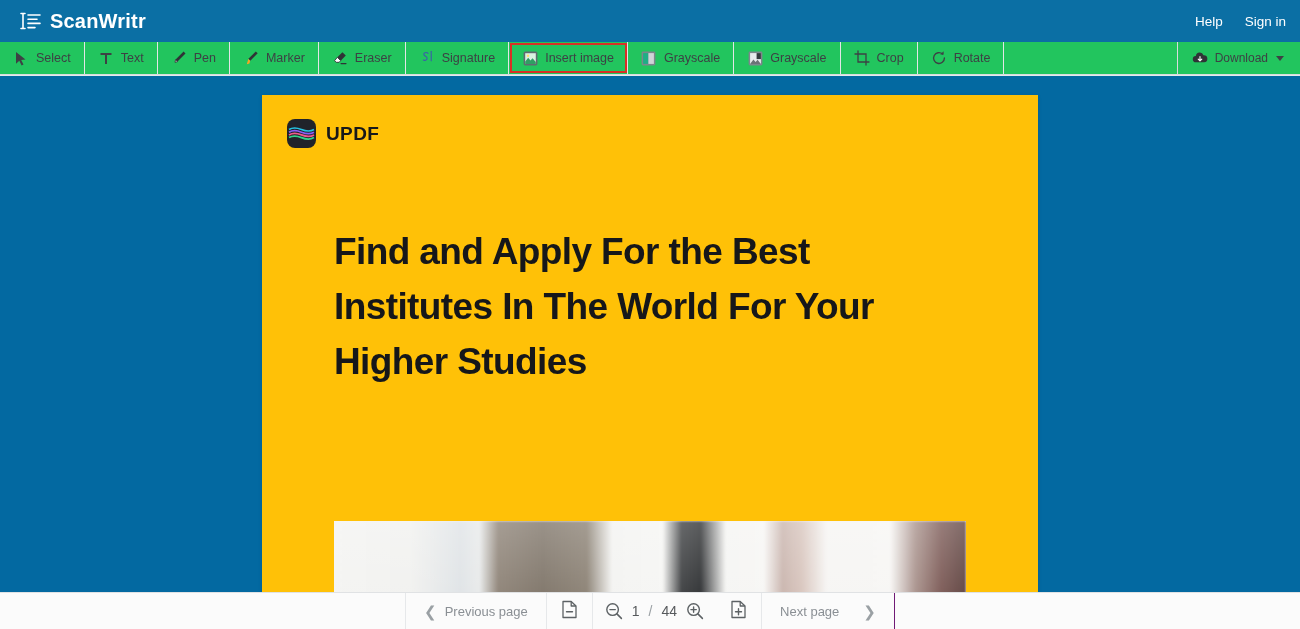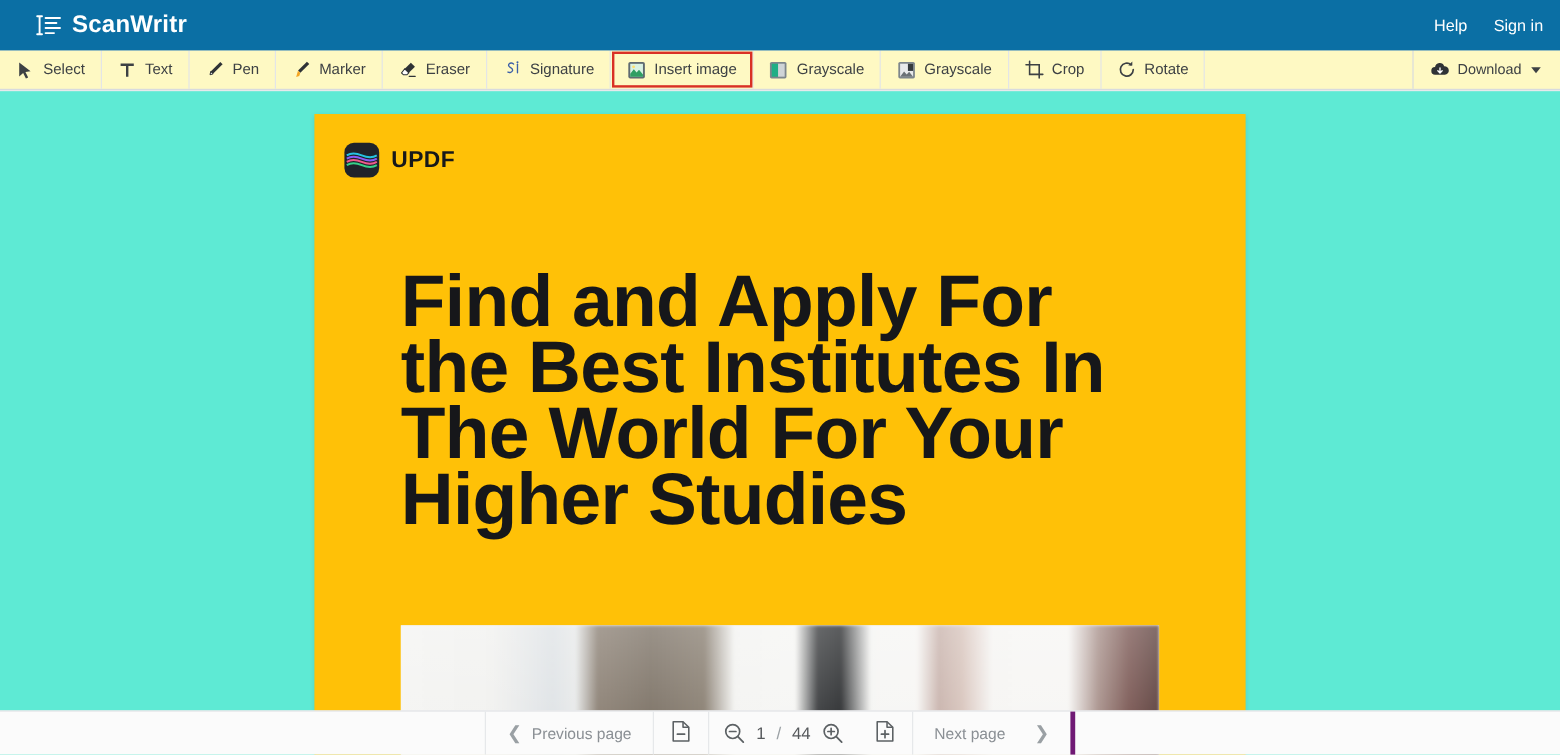--- a/index.html
+++ b/index.html
@@ -9,21 +9,21 @@
     font-family: "Liberation Sans", sans-serif;
     background: #e6e9eb;
   }
 
   
   .app-header {
     height: 42px;
     background: #0b6fa4;
     display: flex;
     align-items: center;
-    padding: 0 14px 0 28px;
+    padding: 0 14px 0 18px;
     position: relative;
     z-index: 20;
   }
   .brand { display: flex; align-items: center; gap: 8px; }
   .brand-icon { width: 24px; height: 22px; display: block; }
   .brand-name {
     color: #ffffff;
     font-size: 20px;
     font-weight: bold;
     letter-spacing: .2px;
@@ -34,21 +34,21 @@
     color: #ffffff;
     font-size: 13.5px;
     text-decoration: none;
     cursor: pointer;
     white-space: nowrap;
   }
 
   
   .toolbar {
     height: 33px;
-    background: #fef9c3;
+    background: #22c55e;
     border-bottom: 1px solid #d8dbde;
     display: flex;
     align-items: stretch;
     position: relative;
     z-index: 19;
   }
   .tool {
     display: flex;
     align-items: center;
     gap: 7px;
@@ -84,21 +84,21 @@
     border-left: 4px solid transparent;
     border-right: 4px solid transparent;
     border-top: 5px solid #3d4144;
     margin-left: 1px;
   }
 
   
   .viewer {
     position: absolute;
     top: 76px; left: 0; right: 0; bottom: 0;
-    background: #5eead4;
+    background: #0369a1;
     overflow: hidden;
   }
   .page {
     position: absolute;
     left: 262px;
     top: 19px;
     width: 776px;
     height: 1000px;
     background: #ffc107;
     box-shadow: 0 1px 4px rgba(0,0,0,.10);
@@ -121,21 +121,21 @@
   .updf-mark svg { position: absolute; left: 0; top: 0; }
   .updf-word {
     font-size: 19px;
     font-weight: bold;
     color: #17181a;
     letter-spacing: .4px;
   }
   .doc-h1 {
     margin: 76px 0 0 72px;
     width: 600px;
-    font-size: 61px;
+    font-size: 37px;
     line-height: 55px;
     font-weight: bold;
     color: #16171a;
     letter-spacing: -.6px;
   }
   .doc-sub {
     margin: 30px 0 0 74px;
     width: 560px;
     font-size: 20.5px;
     line-height: 29px;
@@ -185,21 +185,21 @@
     align-items: center;
     gap: 8px;
     padding: 0 18px;
     color: #8a8f94;
     font-size: 13px;
     cursor: pointer;
     white-space: nowrap;
     border-right: 1px solid #e6e8ea;
   }
   .pg-cell:first-child { border-left: 1px solid #e6e8ea; }
-  .pg-cell.last { border-right: 4px solid #701a75; gap: 24px; }
+  .pg-cell.last { border-right: 1px solid #701a75; gap: 24px; }
   .pg-cell.icon-only { padding: 0 14px; }
   .pg-count {
     display: flex;
     align-items: center;
     gap: 9px;
     padding: 0 12px;
     color: #56595c;
     font-size: 14px;
   }
   .pg-count .slash { color: #9aa0a4; }

